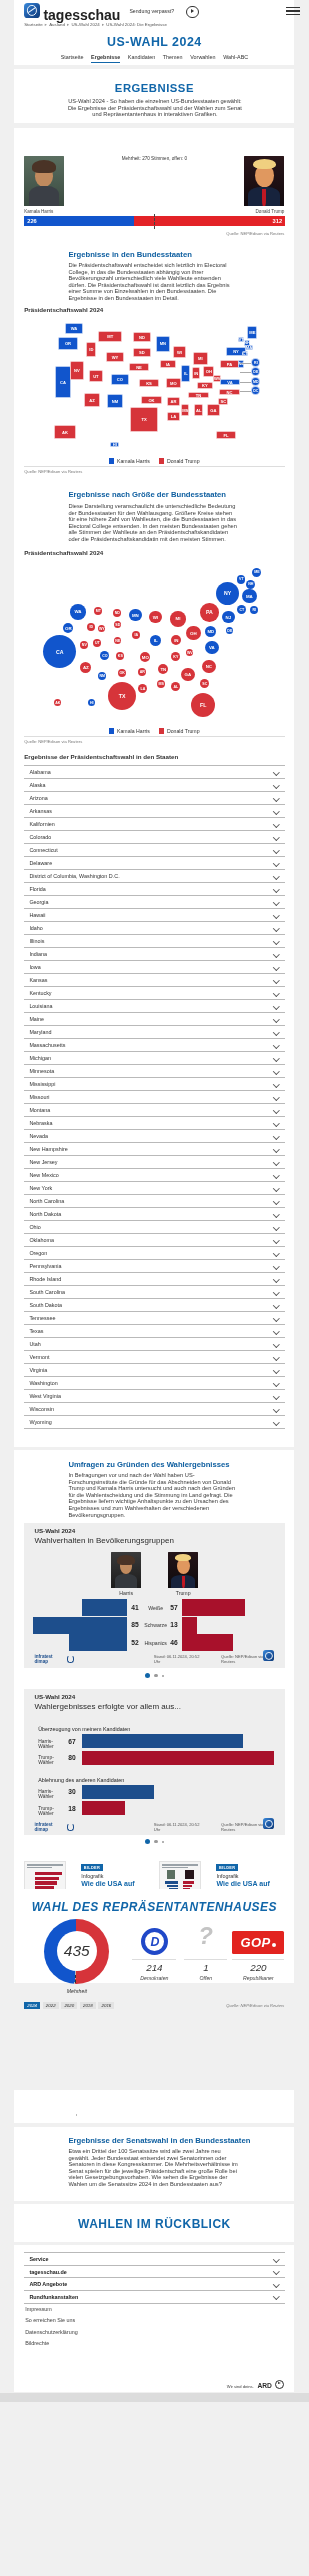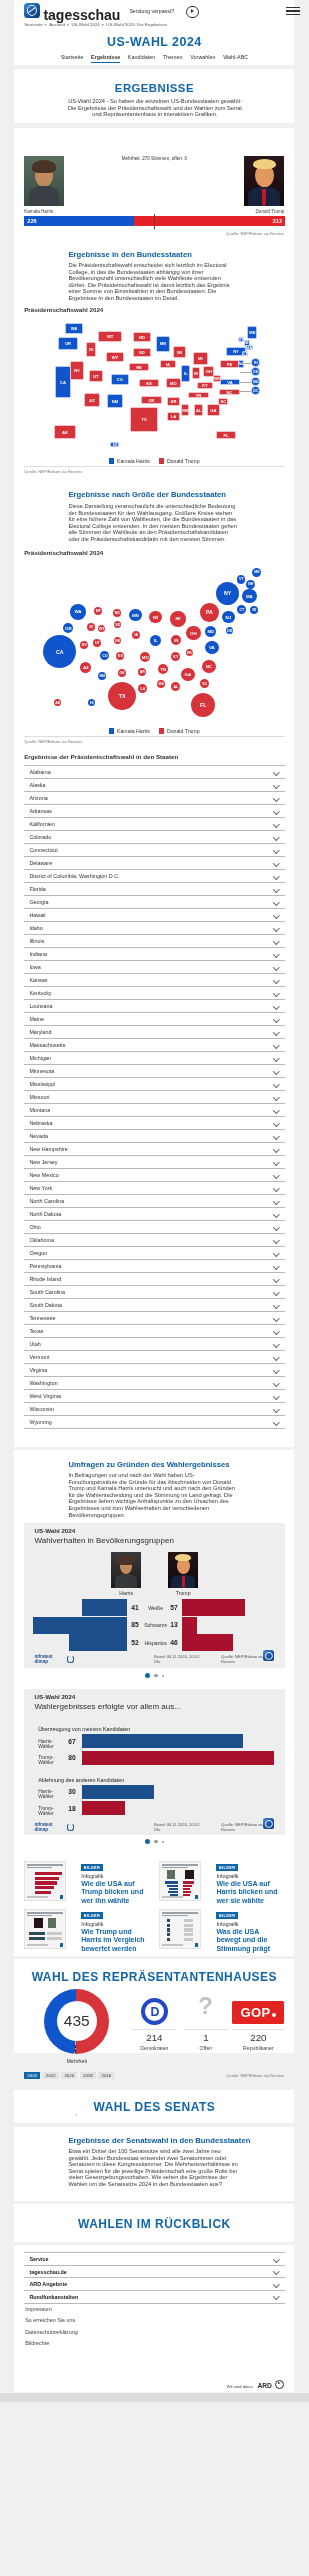--- a/index.html
+++ b/index.html
@@ -606,21 +606,21 @@
               <div style="position: absolute; left: 21.6px; top: 19.6px; width: 9.3px; height: 3.1px; background: rgb(201, 201, 201);"></div>
             </div>
             <div style="position: absolute; left: 2.1px; bottom: 2.1px; width: 20.6px; height: 1.5px; background: rgb(196, 196, 196);"></div>
             <div style="position: absolute; right: 2.1px; bottom: 1.5px; width: 3.6px; height: 3.6px; background: rgb(17, 102, 169);"></div>
           </div>
           <div style="position: absolute; left: 57px; top: 1px; width: 68px;"><span class="badge">BILDER</span><div class="kicker" style="margin-top: 2.1px;">Infografik</div><div class="teaser-title" style="margin-top: 1px;">Was die USA bewegt und die Stimmung prägt</div></div>
         </div>
       </div>
   </div>
 
-  <div class="card" style="top:1959px;height:94px;">
+  <div class="card" style="top:1889px;height:94px;font-style:italic;">
     <div class="abs big-section-h" style="left:0;top:11.3px;width:280px;">WAHL DES REPRÄSENTANTENHAUSES</div>
     <div class="abs" style="left: 30px; top: 30px; width: 65px; height: 65px; border-radius: 50%; background: conic-gradient(rgb(214, 52, 58) 0deg, rgb(214, 52, 58) 182.069deg, rgb(187, 187, 187) 182.069deg, rgb(187, 187, 187) 183.697deg, rgb(17, 85, 204) 183.697deg, rgb(17, 85, 204) 360deg);" id="donut">
       <div class="abs" style="left:12.4px;top:12.4px;width:40px;height:40px;border-radius:50%;background:#fff;display:flex;align-items:center;justify-content:center;font-size:15.5px;color:#333;">435</div>
       <div class="abs" style="left:31px;top:56px;height:8.2px;border-left:1px dashed #333;"></div>
     </div>
     <div class="abs center" style="left:30px;top:99px;width:65px;font-size:5.2px;color:#333;">Mehrheit</div>
 
     <div class="abs" style="left:127px;top:39px;width:27px;height:27px;border:4.1px solid #2048c8;border-radius:50%;box-sizing:border-box;display:flex;align-items:center;justify-content:center;font-size:12.4px;font-weight:bold;color:#2048c8;">D</div>
     <div class="abs center" style="left:181px;top:33px;width:20.6px;font-size:24px;font-weight:bold;color:#c4c4c4;">?</div>
     <div class="abs" style="left:218px;top:42px;width:52px;height:23px;background:#e2231f;border-radius:1.5px;display:flex;align-items:center;justify-content:center;color:#fff;font-weight:bold;font-size:13px;letter-spacing:0.5px;">
@@ -636,21 +636,20 @@
     <div class="abs center" style="left:218px;top:73px;width:52px;font-size:9.8px;color:#333;">220</div>
     <div class="abs center" style="left:118px;top:86px;width:44px;font-size:5.2px;color:#444;">Demokraten</div>
     <div class="abs center" style="left:170px;top:86px;width:43px;font-size:5.2px;color:#444;">Offen</div>
     <div class="abs center" style="left:218px;top:86px;width:52px;font-size:5.2px;color:#444;">Republikaner</div>
 
     <div class="abs" style="left:9.8px;top:111px;" id="years"><span class="year-btn active">2024</span><span class="year-btn">2022</span><span class="year-btn">2020</span><span class="year-btn">2018</span><span class="year-btn">2016</span></div>
     <div class="abs quelle" style="left:0;top:114px;width:270px;text-align:right;">Quelle: NEP/Edison via Reuters</div>
   </div>
 
   <div class="card" style="top:2090px;height:33px;">
-    <div class="abs big-section-h" style="left:0;top:10.3px;width:280px;">WAHL DES SENATS</div>
     <div class="abs" style="left:62px;top:24px;width:1px;height:2.1px;background:#bbb;"></div>
   </div>
 
   <div class="card" style="top:2127px;height:74px;">
     <div class="abs subhead" style="left:54px;top:8.8px;">Ergebnisse der Senatswahl in den Bundesstaaten</div>
     <div class="abs para" style="left:54px;top:21px;width:172px;">Etwa ein Drittel der 100 Senatssitze wird alle zwei Jahre neu gewählt. Jeder Bundesstaat entsendet zwei Senatorinnen oder Senatoren in diese Kongresskammer. Die Mehrheitsverhältnisse im Senat spielen für die jeweilige Präsidentschaft eine große Rolle bei vielen Gesetzgebungsvorhaben. Wie sehen die Ergebnisse der Wahlen um die Senatssitze 2024 in den Bundesstaaten aus?</div>
   </div>
 
   <div class="card" style="top:2204px;height:38px;">
     <div class="abs big-section-h" style="left:0;top:13.4px;width:280px;">WAHLEN IM RÜCKBLICK</div>

